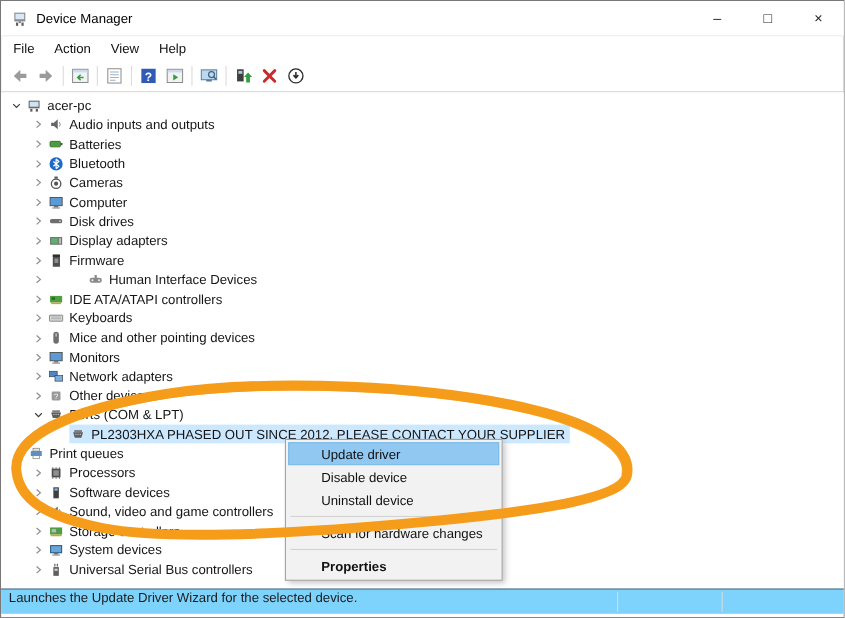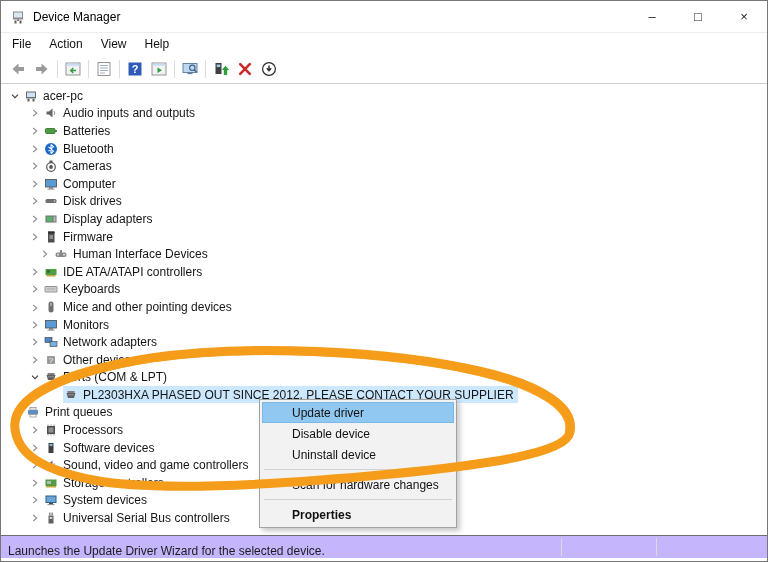--- a/index.html
+++ b/index.html
@@ -29,22 +29,22 @@
   .tree{flex:1;position:relative;overflow:hidden;padding-top:3px;background:#fff;}
   .tree-row{height:17.6px;display:flex;align-items:center;font-size:12px;color:#151515;
             white-space:nowrap;box-sizing:border-box;}
   .chev{width:16px;height:15px;flex:none;display:flex;align-items:center;justify-content:center;}
   .chev svg{width:12px;height:12px;display:block;}
   .row-body{display:flex;align-items:center;height:17px;padding-right:4px;}
   .tree-row.selected .row-body{background:var(--sel,#cbe8ff);}
   .ticon{width:15px;height:14px;margin:0 4px 0 1px;flex:none;}
   .ticon svg{width:14px;height:14px;display:block;}
   
-  .statusbar{height:22px;flex:none;border-top:1px solid #6e6e6e;background:#c4b5fd;
-             display:flex;align-items:flex-end;padding-left:7px;font-size:12px;color:#1c1c1c;
+  .statusbar{height:22px;flex:none;border-top:1px solid #6e6e6e;background:#7dd3fc;
+             display:flex;align-items:flex-start;padding-left:7px;font-size:12px;color:#1c1c1c;
              position:relative;margin-bottom:3px;}
   .sb-sep{position:absolute;top:2px;bottom:2px;width:1px;background:#dadada;}
   
   .context-menu{position:absolute;left:258px;top:398px;width:198px;box-sizing:border-box;
                 background:#f2f2f2;border:1px solid #a3a3a3;padding:2px;z-index:6;
                 box-shadow:3px 3px 5px rgba(0,0,0,0.22);}
   .cm-item{height:21px;display:flex;align-items:center;padding-left:30px;font-size:12px;color:#111;}
   .cm-item.hl{background:var(--mhl,#90c8f2);box-shadow:inset 0 0 0 1px #7ab8e8;}
   .cm-item.bold{font-weight:bold;}
   .cm-sep{height:1px;background:#d2d2d2;margin:4px 2px;}
@@ -296,21 +296,21 @@
             <span class="ticon">
               <svg viewBox="0 0 14 14">
                 <rect x="4" y="1.5" width="6.5" height="11" fill="#4f4f4f"></rect>
                 <rect x="4" y="1.5" width="6.5" height="2" fill="#2e2e2e"></rect>
                 <rect x="5.5" y="5" width="3.5" height="4" fill="#8f8f8f"></rect>
               </svg>
             </span>
             <span>Firmware</span>
           </span>
         </div>
-        <div class="tree-row" style="padding-left: 36px;">
+        <div class="tree-row" style="padding-left: 26px; gap: 36px;">
           <span class="chev">
             <svg viewBox="0 0 14 14">
               <path d="M5 3.5 9 7 5 10.5" fill="none" stroke="#8f8f8f" stroke-width="1.3"></path>
             </svg>
           </span>
           <span class="row-body">
             <span class="ticon">
               <svg viewBox="0 0 14 14">
                 <rect x="6" y="3" width="2" height="3" fill="#8a8a8a"></rect>
                 <rect x="1.5" y="5.5" width="11" height="4.5" rx="2" fill="#8a8a8a"></rect>

